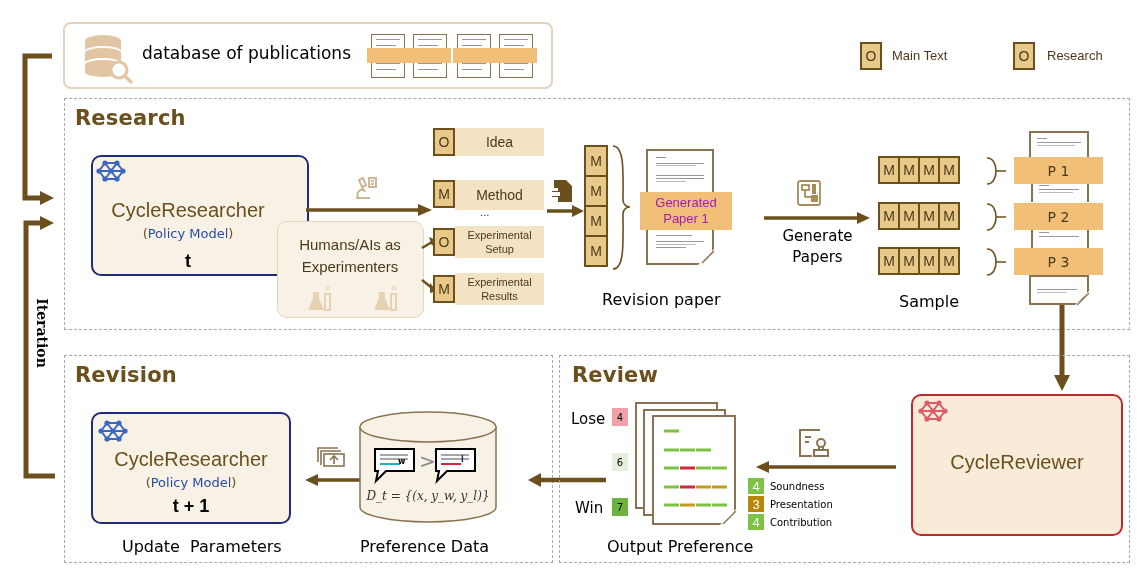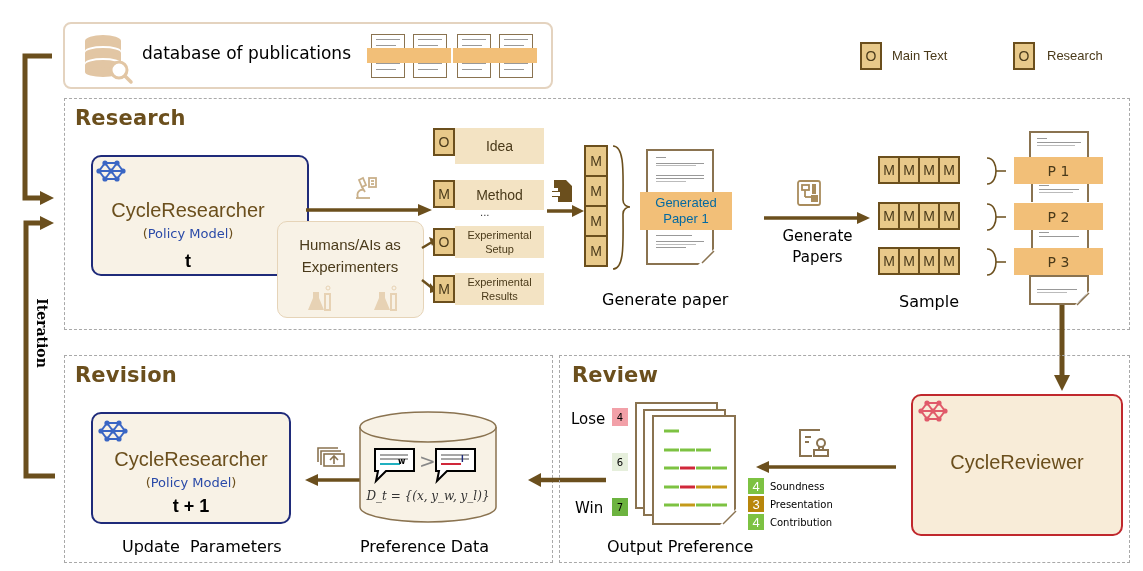--- a/index.html
+++ b/index.html
@@ -167,21 +167,21 @@
 </svg>
 
 <svg style="left:420px;top:228px;" width="20" height="80">
   <line x1="2" y1="20" x2="12" y2="14" stroke="#6b4f1d" stroke-width="2.5"></line>
   <polygon points="9,9 16,12 12,18" fill="#6b4f1d"></polygon>
   <line x1="2" y1="52" x2="12" y2="60" stroke="#6b4f1d" stroke-width="2.5"></line>
   <polygon points="10,55 17,63 10,65" fill="#6b4f1d"></polygon>
 </svg>
 
 <div>
-  <div class="label-bar" style="left:455px;top:128px;width:89px;height:36px;font-size:14px;">
+  <div class="label-bar" style="left:455px;top:128px;width:89px;height:28px;font-size:14px;">
     <span>Idea</span>
   </div>
   <div class="box-o" style="left:433px;top:128px;">O</div>
 
   <div class="label-bar" style="left:455px;top:180px;width:89px;height:30px;font-size:14px;">
     <span>Method</span>
   </div>
   <div class="box-o" style="left:433px;top:180px;">M</div>
 
   <div class="abs" style="left:480px;top:207px;font-size:10px;color:#333;">...</div>
@@ -228,25 +228,25 @@
   <div class="abs" style="left:8px;top:84px;width:36px;height:1px;background:#999"></div>
   <div class="abs" style="left:8px;top:90px;width:48px;height:1px;background:#999"></div>
   <div class="abs" style="left:8px;top:93px;width:40px;height:1px;background:#bbb"></div>
   <div class="abs" style="left:8px;top:96px;width:30px;height:1px;background:#999"></div>
   <svg style="left:50px;top:98px;" width="16" height="16">
       <polygon points="16,0 16,16 0,16" fill="#fff"></polygon>
       <polygon points="14,2 2,14 8,8 14,2" fill="#aaa"></polygon>
       <path d="M16 2 L4 14" stroke="#8a7350" stroke-width="1.5"></path>
     </svg>
 </div>
-<div class="abs" style="left:640px;top:192px;width:92px;height:38px;background:#f2bf78;display:flex;flex-direction:column;align-items:center;justify-content:center;font-family:'Liberation Sans',sans-serif;font-size:13px;color:#0369a1;line-height:16px;">
+<div class="abs" style="left:640px;top:192px;width:92px;height:38px;background:#f2bf78;display:flex;flex-direction:column;align-items:center;justify-content:center;font-family:'Liberation Sans',sans-serif;font-size:13px;color:#a21caf;line-height:16px;">
   <span>Generated</span>
   <span>Paper 1</span>
 </div>
-<div class="caption" style="left:602px;top:290px;">Generate paper</div>
+<div class="caption" style="left:602px;top:290px;">Revision paper</div>
 
 <svg style="left:797px;top:180px;" width="24" height="26" viewBox="0 0 24 26">
   <g fill="none" stroke="#a98c5c" stroke-width="1.8">
     <rect x="1" y="1" width="22" height="24" rx="2"></rect>
     <rect x="5" y="5" width="7" height="5"></rect>
       <line x1="8" y1="10" x2="8" y2="17"></line>
       <line x1="8" y1="17" x2="14" y2="17"></line>
   </g>
   <rect x="15" y="4" width="4" height="10" fill="#a98c5c"></rect>
     <rect x="14" y="15" width="7" height="7" fill="#a98c5c"></rect>

